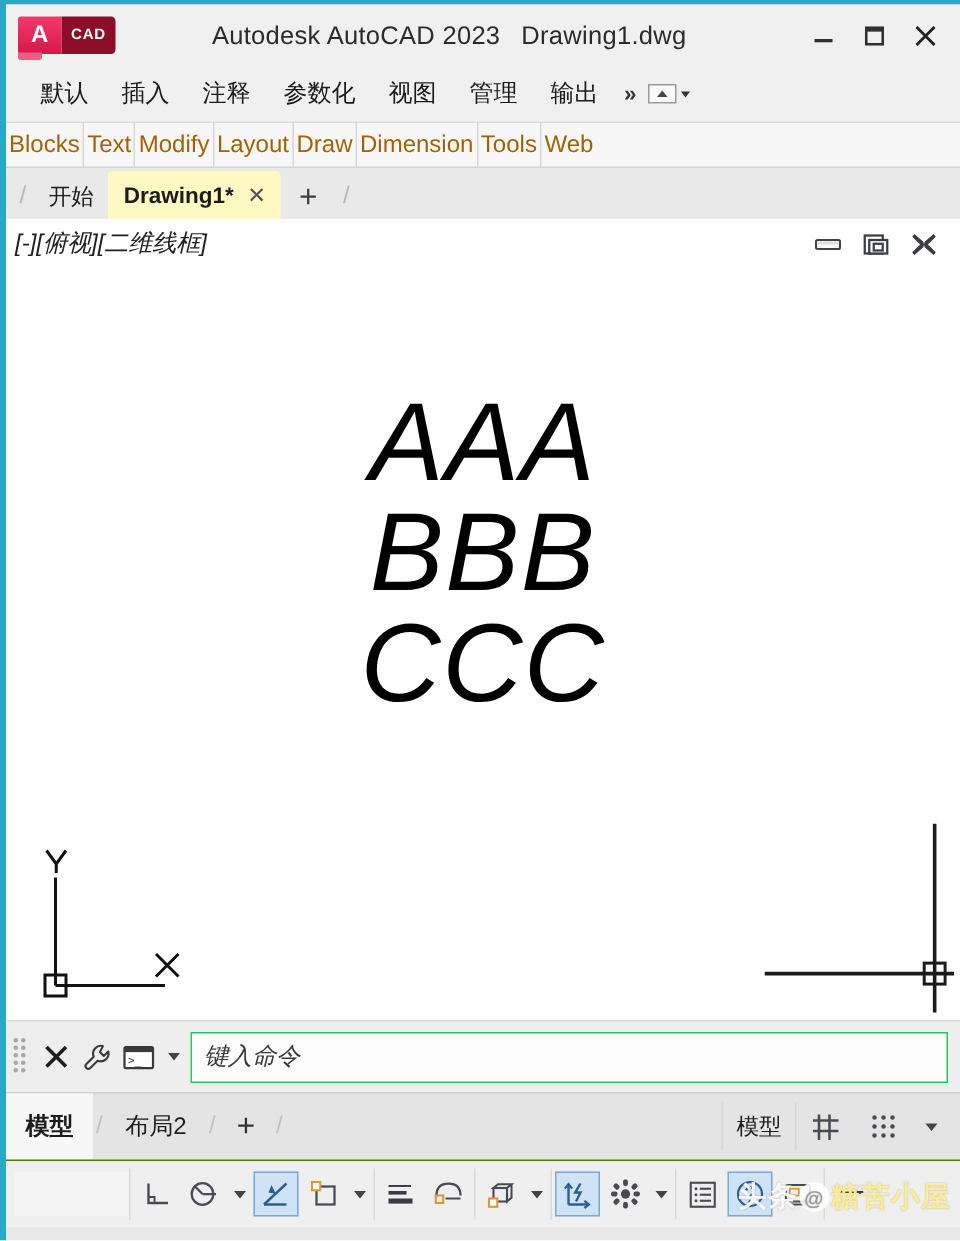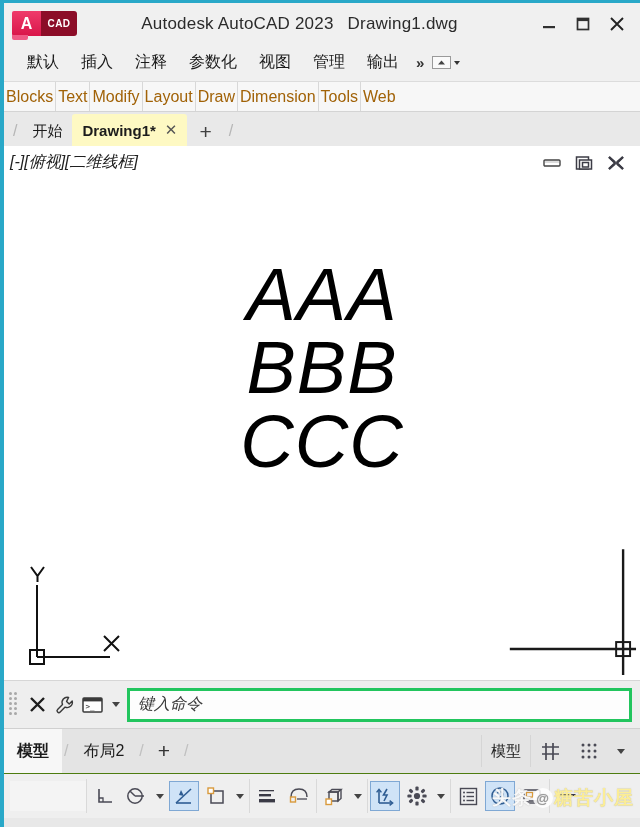--- a/index.html
+++ b/index.html
@@ -232,21 +232,21 @@
   .grip i { background: #a8a8a8; border-radius: 50%; display:block; width:3px; height:3px; }
   .cmd-icon {
     width: 28px; height: 28px;
     display: flex; align-items: center; justify-content: center;
     color: #2a2a2a;
   }
   .cmd-input {
     flex: 1;
     height: 34px;
     background: #fdfdfd;
-    border: 3px solid #22c55e;
+    border: 1px solid #22c55e;
     display: flex; align-items: center;
     padding-left: 8px;
     margin-left: 2px;
   }
   .cmd-input .ph {
     font-size: 16px;
     color: #3a3a3a;
     font-style: italic;
     font-family: "Liberation Serif", serif;
   }

